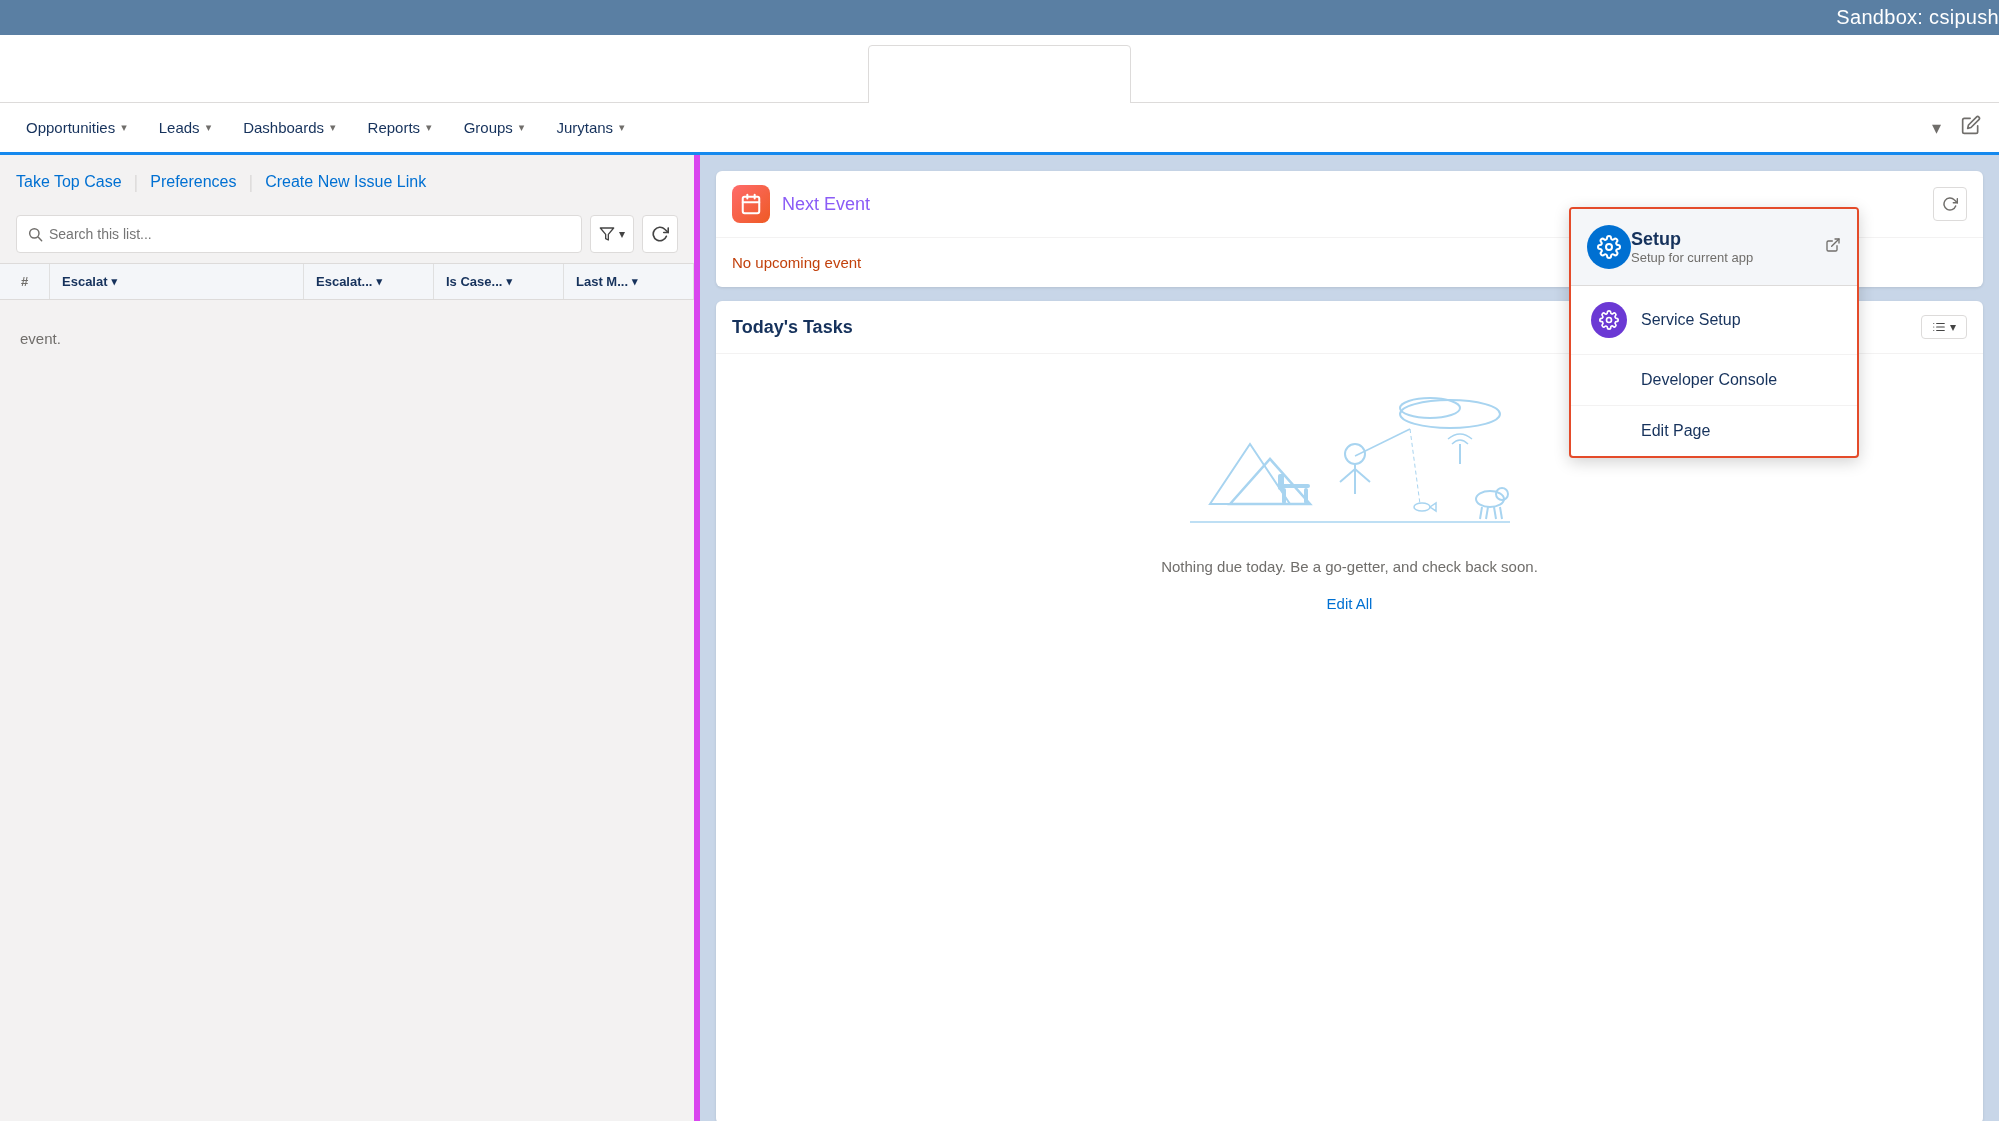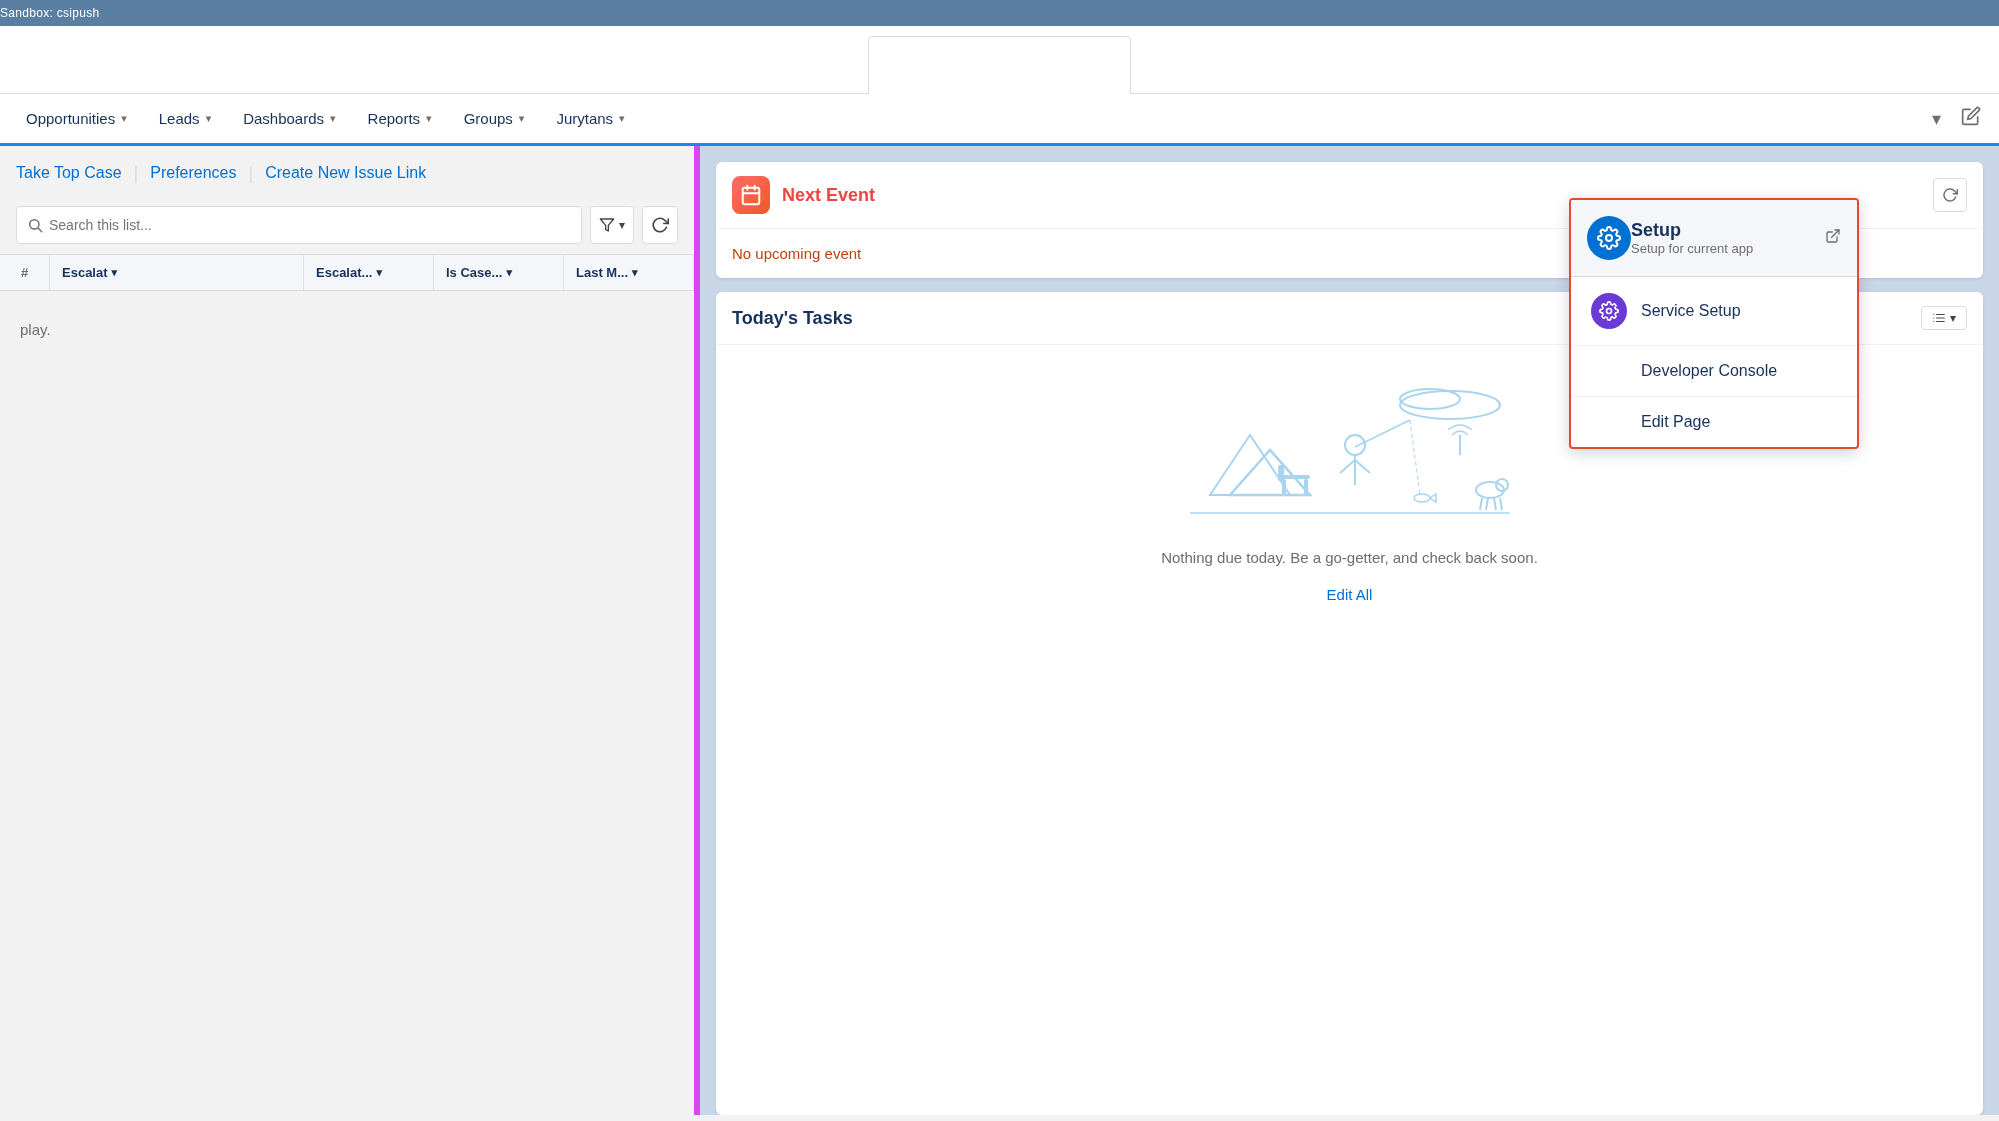--- a/index.html
+++ b/index.html
@@ -1,24 +1,24 @@
 <!DOCTYPE html>
 <html><head>
   <meta charset="utf-8">
   <style>
     * { box-sizing: border-box; margin: 0; padding: 0; }
     body { font-family: 'Salesforce Sans', Arial, sans-serif; background: #f3f2f2; overflow: hidden; width: 1999px; height: 1121px; }
 
     
     .sandbox-banner {
       background: #5a7fa3;
-      text-align: left;
+      text-align: right;
       padding: 6px 0;
       color: #fff;
-      font-size: 12px;
+      font-size: 20px;
       font-weight: 500;
       letter-spacing: 0.3px;
     }
 
     
     .header-row {
       background: #fff;
       display: flex;
       align-items: center;
       padding: 10px 20px;
@@ -302,22 +302,22 @@
       background: linear-gradient(135deg, #ff6b6b, #ee5a24);
       display: flex;
       align-items: center;
       justify-content: center;
       font-size: 20px;
       color: white;
       flex-shrink: 0;
     }
     .widget-title {
       font-size: 18px;
-      font-weight: 700;
-      color: #ef4444;
+      font-weight: 400;
+      color: #8b5cf6;
     }
     .widget-refresh {
       margin-left: auto;
       border: 1px solid #dddbda;
       border-radius: 4px;
       width: 34px;
       height: 34px;
       display: flex;
       align-items: center;
       justify-content: center;
@@ -614,21 +614,21 @@
         <span>Is Case...</span>
         <span style="font-size:11px;">▾</span>
       </div>
       <div class="col-hdr lastmod">
         <span>Last M...</span>
         <span style="font-size:11px;">▾</span>
       </div>
     </div>
 
     <div class="empty-state">
-      <span>play.</span>
+      <span>event.</span>
     </div>
   </div>
 
   <div class="right-panel">
 
     <div class="widget-card">
       <div class="widget-header">
         <div class="widget-icon-calendar">
           <svg width="22" height="22" viewBox="0 0 24 24" fill="none" stroke="white" stroke-width="2.2" stroke-linecap="round" stroke-linejoin="round">
             <rect x="3" y="4" width="18" height="18" rx="2" ry="2"></rect>

